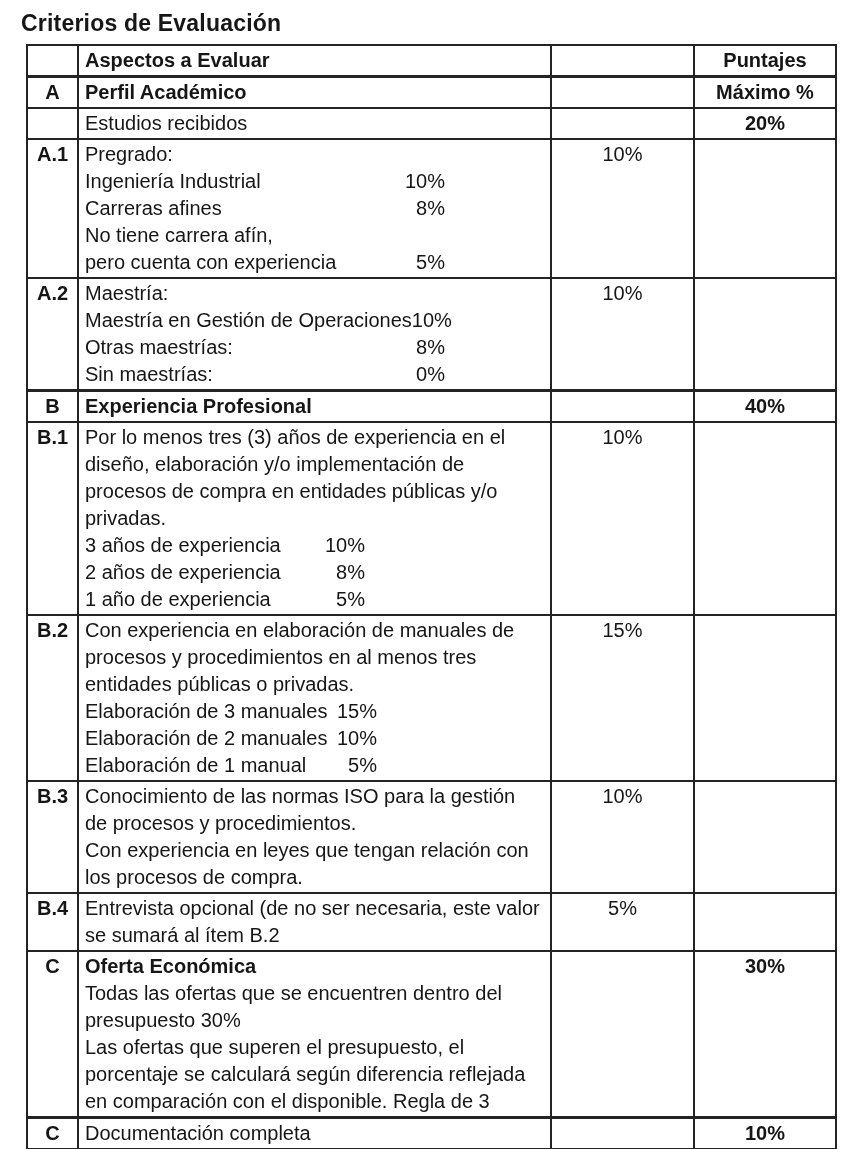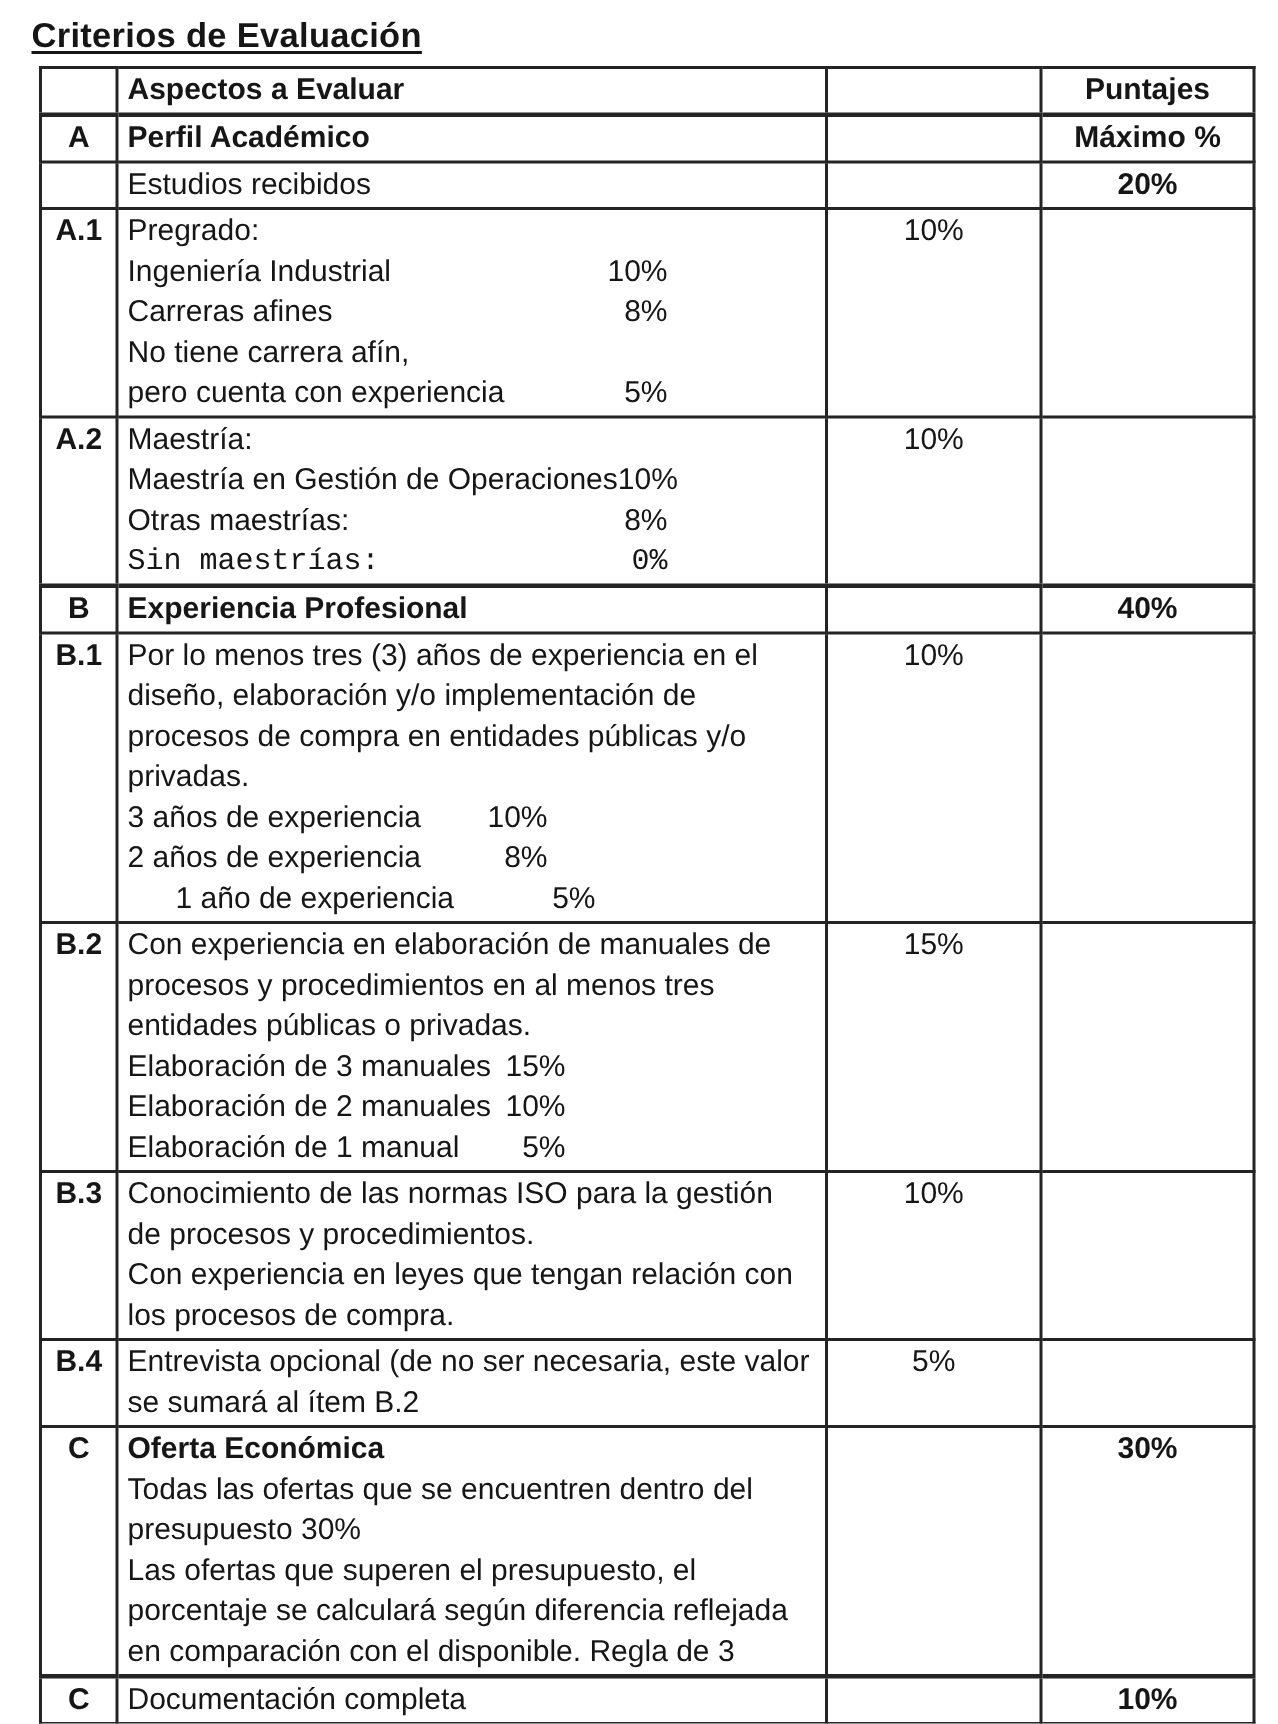--- a/index.html
+++ b/index.html
@@ -6,21 +6,20 @@
   .page {
     position:relative;
     width:852px; height:1149px;
     background:#ffffff;
     font-family:"Liberation Sans", sans-serif;
     color:#161616;
   }
   .title {
     position:absolute; left:21px; top:10px; margin:0;
     font-size:23px; font-weight:bold;
-    text-decoration:underline;
     text-decoration-thickness:2px;
     text-underline-offset:3px;
     letter-spacing:0.2px;
   }
   table.criteria {
     position:absolute; left:26px; top:44px;
     width:809px;
     border-collapse:collapse; table-layout:fixed;
     font-size:20px; line-height:27px;
   }
@@ -102,21 +101,21 @@
           <td class="c-aspect">
             <div class="line">Maestría:</div>
             <div class="line pl" style="width: 360px;">
               <span>Maestría en Gestión de Operaciones</span>
               <span>10%</span>
             </div>
             <div class="line pl" style="width: 360px; align-items: flex-end;">
               <span>Otras maestrías:</span>
               <span>8%</span>
             </div>
-            <div class="line pl" style="width: 360px; font-family: Liberation Mono, monospace;">
+            <div class="line pl" style="width: 360px;">
               <span>Sin maestrías:</span>
               <span>0%</span>
             </div>
           </td>
           <td class="c-mid">10%</td>
           <td class="c-right"></td>
         </tr>
         <tr class="thick">
           <td class="c-code">B</td>
           <td class="c-aspect">
@@ -133,21 +132,21 @@
             <div class="line">procesos de compra en entidades públicas y/o</div>
             <div class="line">privadas.</div>
             <div class="line pl" style="width: 280px;">
               <span>3 años de experiencia</span>
               <span>10%</span>
             </div>
             <div class="line pl" style="width: 280px;">
               <span>2 años de experiencia</span>
               <span>8%</span>
             </div>
-            <div class="line pl" style="width: 280px; margin-left: 32px;">
+            <div class="line pl" style="width: 280px;">
               <span>1 año de experiencia</span>
               <span>5%</span>
             </div>
           </td>
           <td class="c-mid">10%</td>
           <td class="c-right"></td>
         </tr>
         <tr>
           <td class="c-code">B.2</td>
           <td class="c-aspect">

